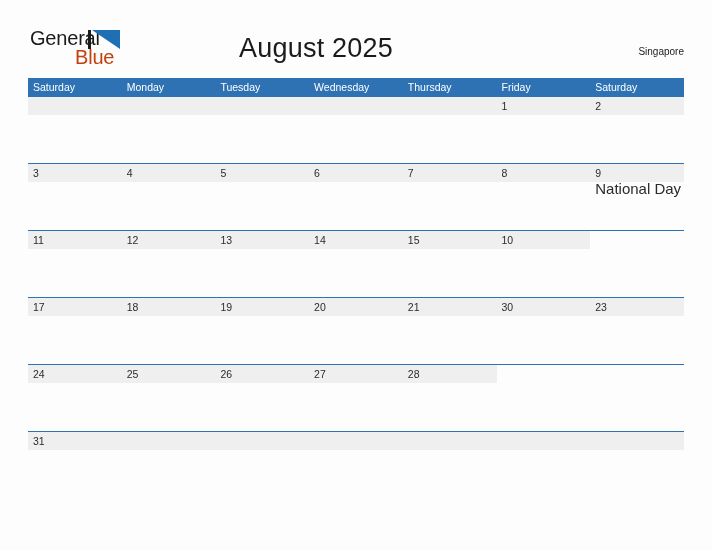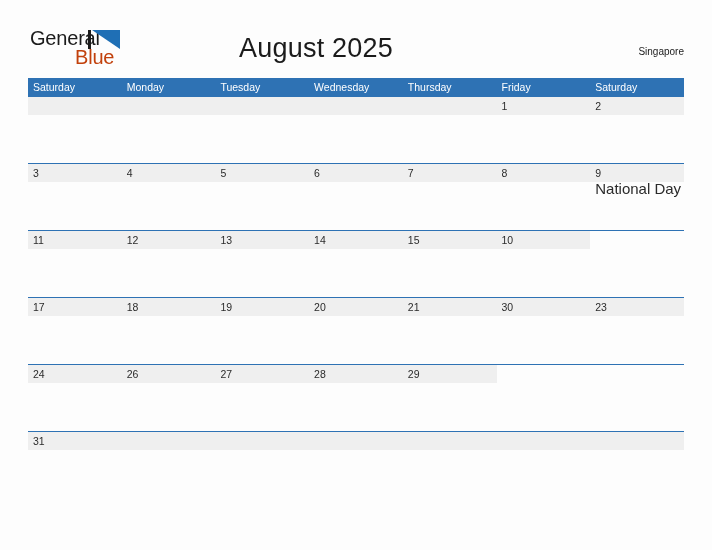--- a/index.html
+++ b/index.html
@@ -376,38 +376,38 @@
 
     <div class="week-row">
       <div class="week-cells">
         <div class="day-cell">
           <div class="day-band"></div>
           <div class="day-num">24</div>
           <div class="day-event"></div>
         </div>
         <div class="day-cell">
           <div class="day-band"></div>
+          <div class="day-num">25</div>
+          <div class="day-event"></div>
+        </div>
+        <div class="day-cell">
+          <div class="day-band"></div>
           <div class="day-num">26</div>
           <div class="day-event"></div>
         </div>
         <div class="day-cell">
           <div class="day-band"></div>
           <div class="day-num">27</div>
           <div class="day-event"></div>
         </div>
         <div class="day-cell">
           <div class="day-band"></div>
           <div class="day-num">28</div>
           <div class="day-event"></div>
         </div>
-        <div class="day-cell">
-          <div class="day-band"></div>
-          <div class="day-num">29</div>
-          <div class="day-event"></div>
-        </div>
       </div>
     </div>
 
     <div class="week-row last">
       <div class="week-cells">
         <div class="day-cell">
           <div class="day-band"></div>
           <div class="day-num">31</div>
           <div class="day-event"></div>
         </div>

